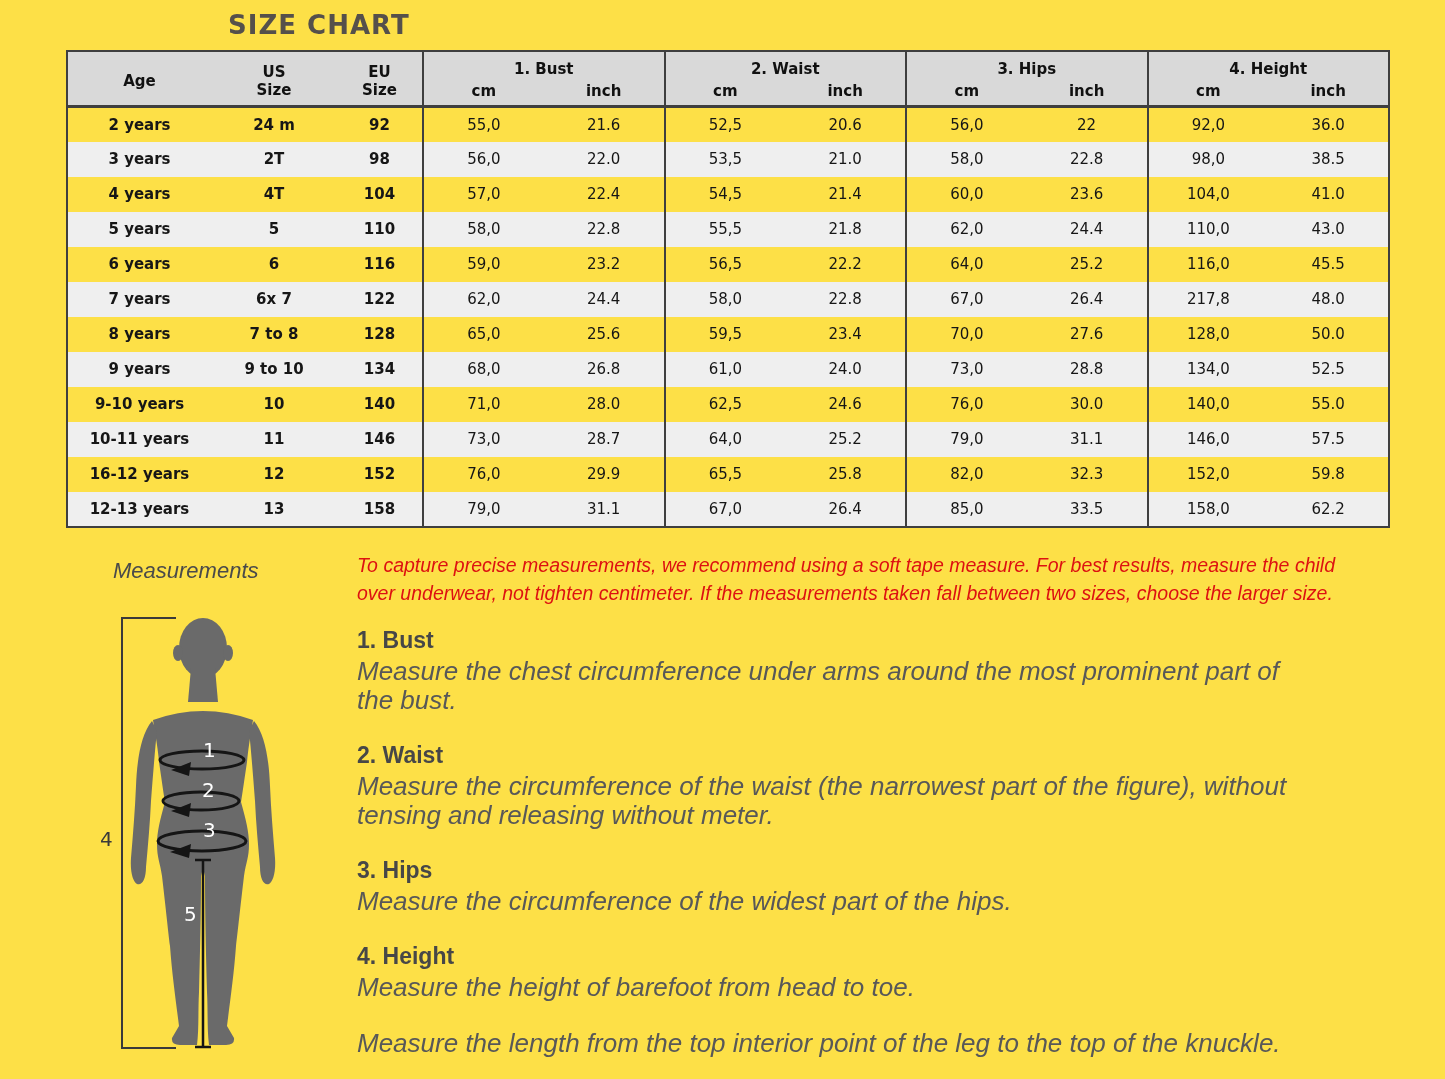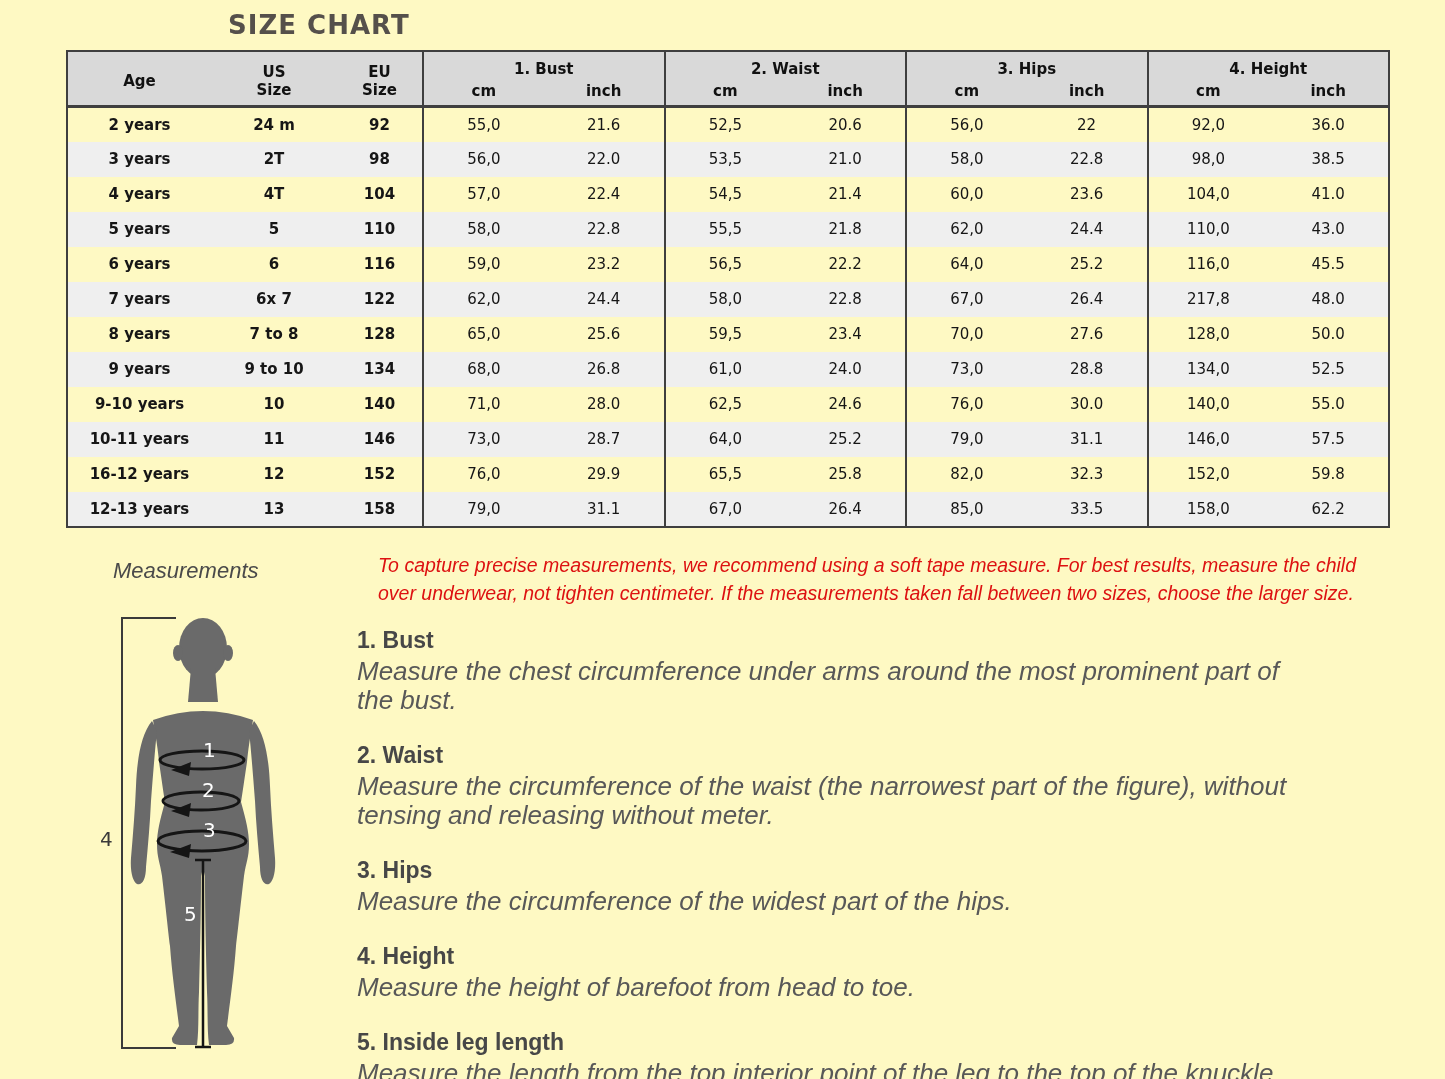--- a/index.html
+++ b/index.html
@@ -9,21 +9,21 @@
     --accent-red:#dd1111;
     --title-color:#55504b;
     --heading-gray:#474747;
     --text-gray:#585858;
     --figure-gray:#6a6a6a;
     --ink:#151515;
   }
   *{box-sizing:border-box;}
   html,body{margin:0;padding:0;}
   body{background:#ffffff;font-family:"Liberation Sans",sans-serif;}
-  .page{position:relative;width:1445px;height:1079px;background:#fef9c3;overflow:hidden;}
+  .page{position:relative;width:1445px;height:1079px;background:#fde047;overflow:hidden;}
 
   .page-title{
     position:absolute;left:228px;top:10px;
     font-family:"DejaVu Sans",sans-serif;
     font-size:26px;font-weight:bold;letter-spacing:1px;
     color:var(--title-color);
   }
 
   table.size-table{
     position:absolute;left:66px;top:50px;width:1324px;
@@ -50,21 +50,21 @@
     height:35px;font-size:15px;color:#161616;
   }
   table.size-table tbody td.bold{font-weight:bold;}
   table.size-table tbody tr:nth-child(even){background:var(--row-alt-bg);}
 
   .measurements-label{
     position:absolute;left:113px;top:558px;
     font-size:22px;font-style:italic;color:#4a4a4a;text-align:right;
   }
   .note{
-    position:absolute;left:378px;top:551px;width:1000px;
+    position:absolute;left:357px;top:551px;width:1000px;
     font-size:19.5px;font-style:italic;line-height:28px;
     color:var(--accent-red);
   }
   .figure-wrap{position:absolute;left:88px;top:608px;width:250px;height:470px;}
   .sections{position:absolute;left:357px;top:627px;width:955px;}
   .section{margin:0 0 27px 0;}
   .section h3{
     margin:0 0 3px 0;font-size:23px;font-weight:bold;
     color:var(--heading-gray);
   }
@@ -362,18 +362,17 @@
     </div>
     <div class="section">
       <h3>3. Hips</h3>
       <p>Measure the circumference of the widest part of the hips.</p>
     </div>
     <div class="section">
       <h3>4. Height</h3>
       <p>Measure the height of barefoot from head to toe.</p>
     </div>
     <div class="section">
-      <h3>5. Inside leg length</h3>
       <p>Measure the length from the top interior point of the leg to the top of the knuckle.</p>
     </div>
   </div>
 
 </div>
 
 </body></html>

